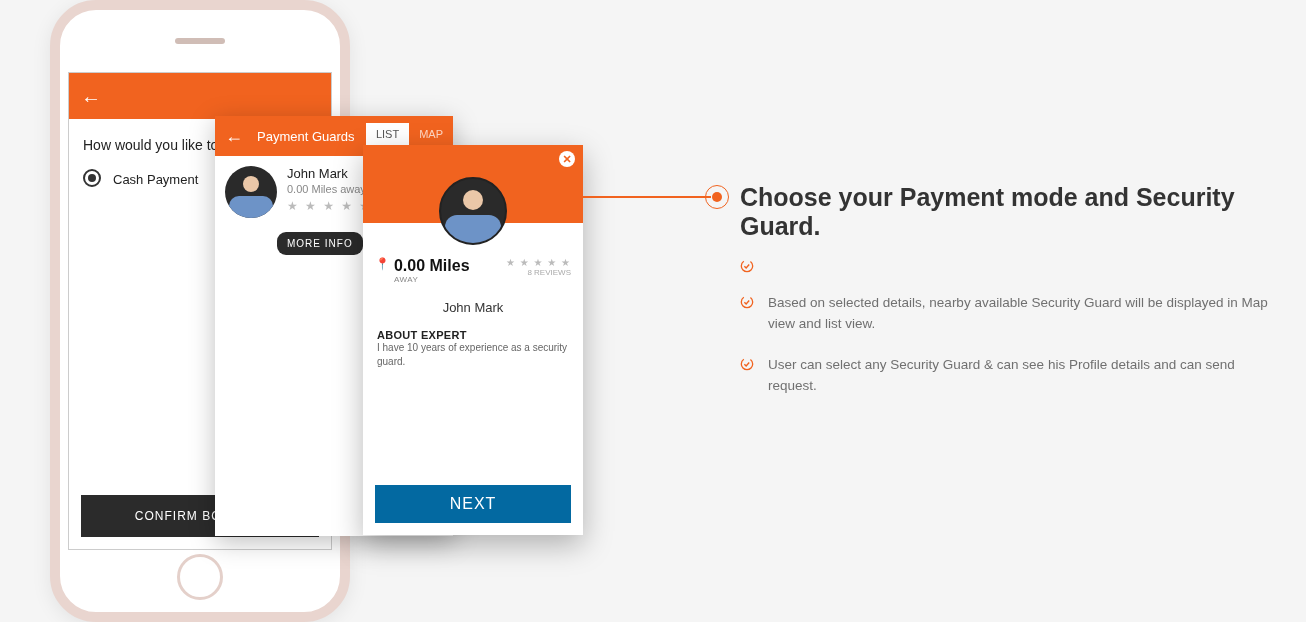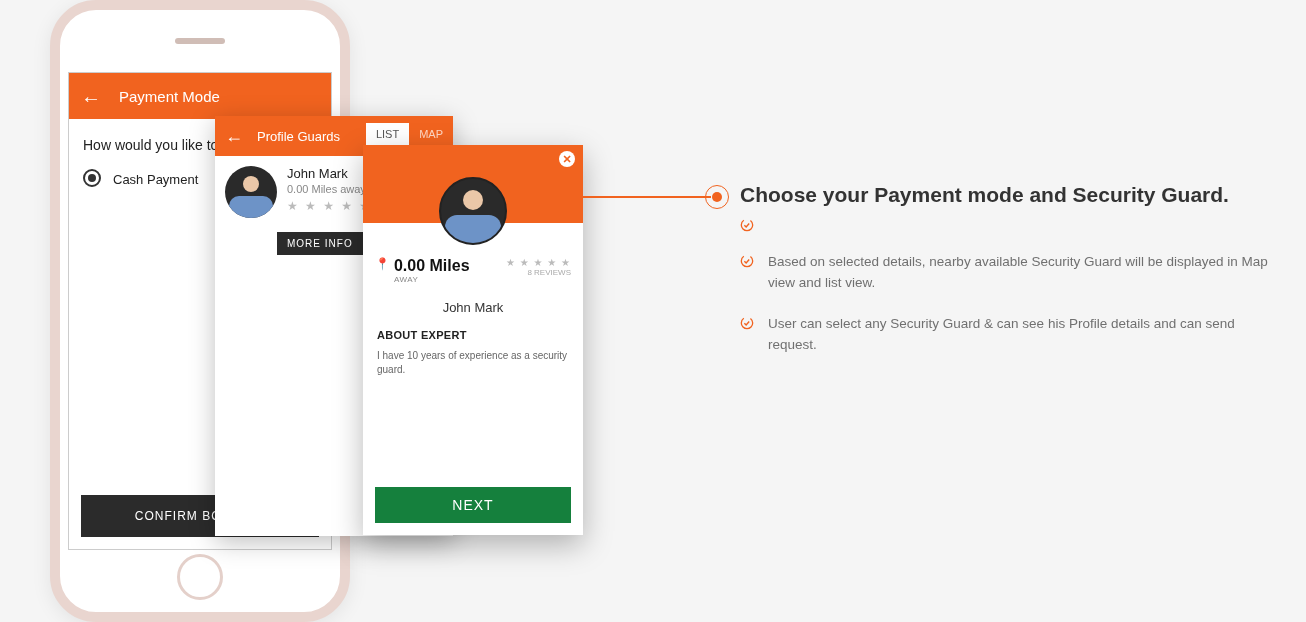--- a/index.html
+++ b/index.html
@@ -59,21 +59,21 @@
 
   .guard-row { display: flex; padding: 10px; gap: 10px; align-items: flex-start; }
   .avatar-sm {
     width: 52px; height: 52px; border-radius: 50%; background: #2a2a2a; position: relative; overflow: hidden; flex-shrink:0;
   }
   .avatar-sm::before { content: ""; position: absolute; left: 50%; top: 10px; transform: translateX(-50%); width: 16px; height: 16px; background: #eac7a8; border-radius: 50%; }
   .avatar-sm::after { content: ""; position: absolute; left: 50%; bottom: -8px; transform: translateX(-50%); width: 44px; height: 30px; background: #6d93c7; border-radius: 10px 10px 0 0; }
   .guard-meta { font-size: 13px; color: #222; }
   .guard-meta .dist { color: #888; font-size: 11px; margin-top: 2px; }
   .stars-row { color: #bbb; font-size: 12px; letter-spacing: 2px; margin-top: 4px; }
-  .moreinfo { background: #2b2b2b; color: #fff; font-size: 10px; letter-spacing: 1px; padding: 6px 10px; margin: 4px 0 0 62px; display: inline-block; }
+  .moreinfo { background: #2b2b2b; color: #fff; font-size: 10px; letter-spacing: 1px; padding: 6px 10px; margin: 4px 0 0 62px; display: inline-block; border-radius: 9px; }
 
   
   .overlay3 {
     position: absolute; left: 363px; top: 145px;
     width: 220px; height: 390px; background: #fff;
     box-shadow: 0 10px 28px rgba(0,0,0,.28);
   }
   .ov3-top { background: #f1631f; height: 78px; position: relative; }
   .ov3-close { position: absolute; right: 8px; top: 6px; width: 16px; height: 16px; border-radius: 50%; background: #fff; color: #f1631f; font-size: 11px; line-height: 16px; text-align: center; font-weight: bold; }
   .avatar-lg {
@@ -88,59 +88,58 @@
   .pin { font-size: 12px; }
   .ov3-row .miles { font-weight: bold; font-size: 16px; color: #111; }
   .ov3-row .away { color: #888; font-size: 8px; letter-spacing: .5px; }
   .ov3-row .right { text-align: right; }
   .ov3-row .right .stars { color: #bbb; font-size: 10px; letter-spacing: 1px; }
   .ov3-row .right .rev { color: #aaa; font-size: 8px; }
 
   .ov3-name { text-align: center; margin-top: 16px; font-size: 13px; color: #333; }
   .ov3-sec { padding: 14px 14px 0; }
   .ov3-sec h4 { font-size: 11px; font-weight: bold; color: #222; letter-spacing: .3px; }
-  .ov3-sec p { font-size: 10px; color: #666; margin-top: 8px; line-height: 1.4; }
-
-  .next-btn { position: absolute; left: 12px; right: 12px; bottom: 12px; background: #15803d; color: #fff; text-align: center; font-size: 14px; letter-spacing: 1px; padding: 10px 0; }
+  .ov3-sec p { font-size: 10px; color: #666; line-height: 1.4; }
+
+  .next-btn { position: absolute; left: 12px; right: 12px; bottom: 12px; background: #0369a1; color: #fff; text-align: center; font-size: 16px; letter-spacing: 1px; padding: 10px 0; }
 
   
   .connector { position: absolute; left: 583px; top: 196px; width: 128px; height: 2px; background: #f1631f; }
   .dot-outer { position: absolute; left: 705px; top: 185px; width: 24px; height: 24px; border: 1px solid #f1631f; border-radius: 50%; display: flex; align-items: center; justify-content: center; }
   .dot-outer::after { content: ""; width: 10px; height: 10px; background: #f1631f; border-radius: 50%; }
 
   .copy { position: absolute; left: 740px; top: 183px; right: 20px; }
-  .copy h2 { font-size: 21px; font-weight: 700; color: #333; margin-bottom: 9px; }
+  .copy h2 { font-size: 25px; font-weight: 700; color: #333; margin-bottom: 16px; }
   .bullet { display: flex; gap: 14px; margin-bottom: 20px; color: #707070; font-size: 13.5px; line-height: 1.55; }
   .check { width: 14px; height: 14px; flex-shrink: 0; position: relative; margin-top: 2px; }
   .check svg { width: 14px; height: 14px; }
 </style>
 </head>
 <body>
 
 <div class="phone">
   <div class="phone-screen">
     <div class="app-bar">
       <span class="back">←</span>
-      <span class="title">Payment Mode</span>
     </div>
     <div class="pay-q">How would you like to pay?</div>
 
     <div class="radio-row">
       <span class="radio checked"></span>
       <span>Cash Payment</span>
     </div>
 
     <div class="confirm-btn">CONFIRM BOOKING</div>
   </div>
 </div>
 
 <div class="overlay2">
   <div class="ov2-bar">
     <span class="back">←</span>
-    <span class="title">Profile Guards</span>
+    <span class="title">Payment Guards</span>
     <div class="tabbox">
       <div class="tab active">LIST</div>
       <div class="tab inactive">MAP</div>
     </div>
   </div>
   <div class="guard-row">
     <div class="avatar-sm"></div>
     <div class="guard-meta">
       <div>John Mark</div>
       <div class="dist">0.00 Miles away</div>

